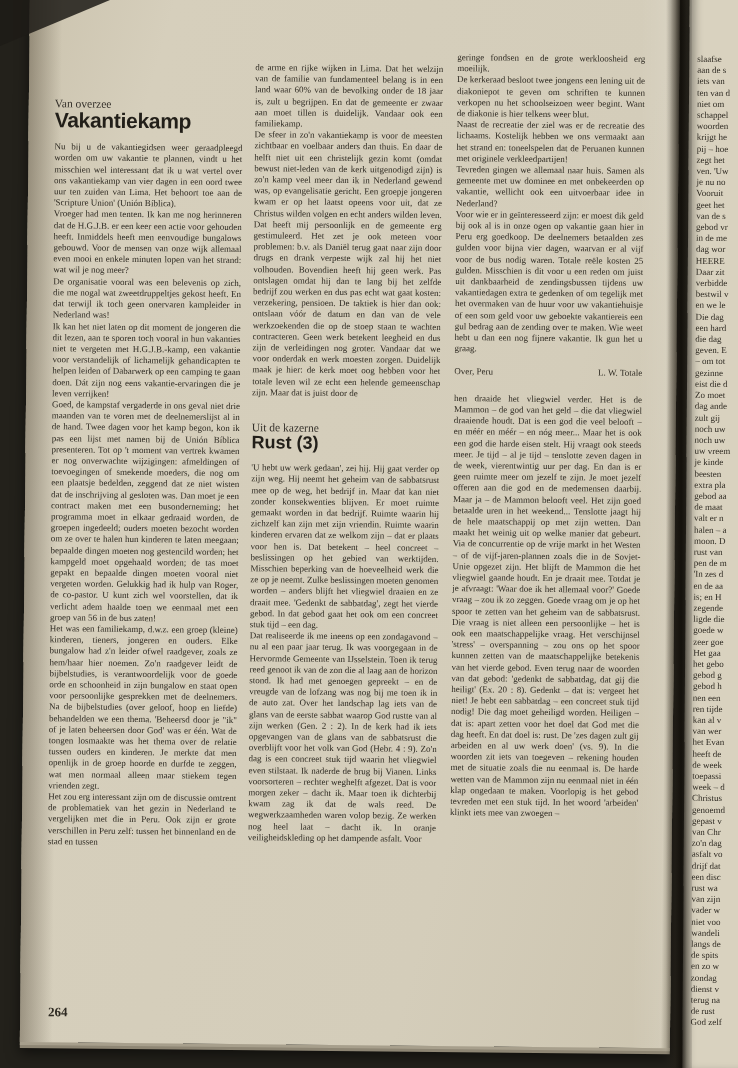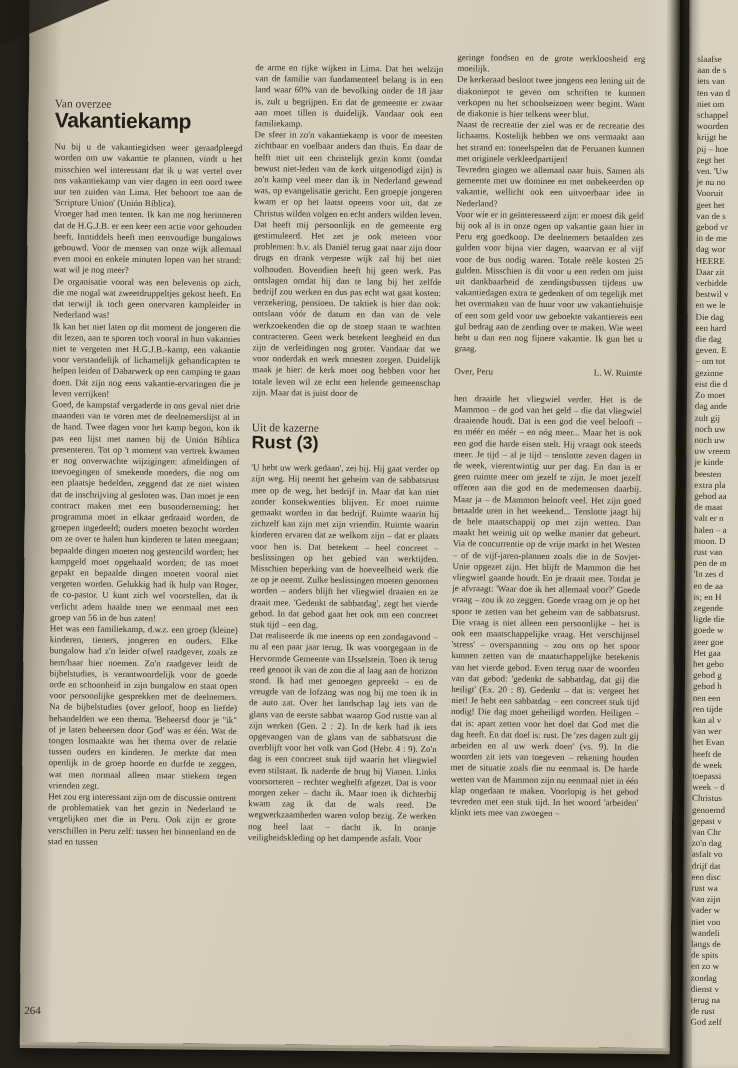--- a/index.html
+++ b/index.html
@@ -40,21 +40,21 @@
     font-size:21px;letter-spacing:-0.3px;color:#221f19;margin:0 0 10px 0;line-height:1.05;
   }
   .title-md{
     font-family:"Liberation Sans", sans-serif;font-weight:bold;
     font-size:18px;color:#221f19;margin:0 0 10px 0;line-height:1.05;
   }
   .article2-head{margin-top:24px;}
 
   .sig{display:flex;justify-content:space-between;margin:12px 0 15px 0;}
 
-  .pageno{position:absolute;left:4px;top:1018px;font-size:11px;color:#2e2a22;}
+  .pageno{position:absolute;left:28px;top:1018px;font-size:13px;color:#2e2a22;font-weight:bold;}
 
   
   .fold{
     position:absolute;left:666px;top:0;width:26px;height:1068px;z-index:4;
     background:linear-gradient(to right,
       rgba(0,0,0,0) 0%, rgba(35,30,22,0.45) 35%,
       rgba(18,15,10,0.85) 58%, rgba(35,30,22,0.35) 80%, rgba(0,0,0,0.1) 100%);
   }
 
   
@@ -116,21 +116,21 @@
     <div class="col" id="col3">
       <div>
           <p>geringe fondsen en de grote werkloosheid erg moeilijk.</p>
           <p>De kerkeraad besloot twee jongens een lening uit de diakoniepot te geven om schriften te kunnen verkopen nu het schoolseizoen weer begint. Want de diakonie is hier telkens weer blut.</p>
           <p>Naast de recreatie der ziel was er de recreatie des lichaams. Kostelijk hebben we ons vermaakt aan het strand en: toneelspelen dat de Peruanen kunnen met originele verkleedpartijen!</p>
           <p>Tevreden gingen we allemaal naar huis. Samen als gemeente met uw dominee en met onbekeerden op vakantie, wellicht ook een uitvoerbaar idee in Nederland?</p>
           <p>Voor wie er in geïnteresseerd zijn: er moest dik geld bij ook al is in onze ogen op vakantie gaan hier in Peru erg goedkoop. De deelnemers betaalden zes gulden voor bijna vier dagen, waarvan er al vijf voor de bus nodig waren. Totale reële kosten 25 gulden. Misschien is dit voor u een reden om juist uit dankbaarheid de zendingsbussen tijdens uw vakantiedagen extra te gedenken of om tegelijk met het overmaken van de huur voor uw vakantiehuisje of een som geld voor uw geboekte vakantiereis een gul bedrag aan de zending over te maken. Wie weet hebt u dan een nog fijnere vakantie. Ik gun het u graag.</p>
         </div>
       <div class="sig">
         <span>Over, Peru</span>
-        <span>L. W. Ruimte</span>
+        <span>L. W. Totale</span>
       </div>
       <div>
           <p>hen draaide het vliegwiel verder. Het is de Mammon – de god van het geld – die dat vliegwiel draaiende houdt. Dat is een god die veel belooft – en méér en méér – en nóg meer... Maar het is ook een god die harde eisen stelt. Hij vraagt ook steeds meer. Je tijd – al je tijd – tenslotte zeven dagen in de week, vierentwintig uur per dag. En dan is er geen ruimte meer om jezelf te zijn. Je moet jezelf offeren aan die god en de medemensen daarbij. Maar ja – de Mammon belooft veel. Het zijn goed betaalde uren in het weekend... Tenslotte jaagt hij de hele maatschappij op met zijn wetten. Dan maakt het weinig uit op welke manier dat gebeurt. Via de concurrentie op de vrije markt in het Westen – of de vijf-jaren-plannen zoals die in de Sovjet-Unie opgezet zijn. Het blijft de Mammon die het vliegwiel gaande houdt. En je draait mee. Totdat je je afvraagt: 'Waar doe ik het allemaal voor?' Goede vraag – zou ik zo zeggen. Goede vraag om je op het spoor te zetten van het geheim van de sabbatsrust. Die vraag is niet alleen een persoonlijke – het is ook een maatschappelijke vraag. Het verschijnsel 'stress' – overspanning – zou ons op het spoor kunnen zetten van de maatschappelijke betekenis van het vierde gebod. Even terug naar de woorden van dat gebod: 'gedenkt de sabbatdag, dat gij die heiligt' (Ex. 20 : 8). Gedenkt – dat is: vergeet het niet! Je hebt een sabbatdag – een concreet stuk tijd nodig! Die dag moet geheiligd worden. Heiligen – dat is: apart zetten voor het doel dat God met die dag heeft. En dat doel is: rust. De 'zes dagen zult gij arbeiden en al uw werk doen' (vs. 9). In die woorden zit iets van toegeven – rekening houden met de situatie zoals die nu eenmaal is. De harde wetten van de Mammon zijn nu eenmaal niet in één klap ongedaan te maken. Voorlopig is het gebod tevreden met een stuk tijd. In het woord 'arbeiden' klinkt iets mee van zwoegen –</p>
         </div>
     </div>
 
     <div class="pageno">264</div>
   </div>
 
   <div class="fold"></div>

